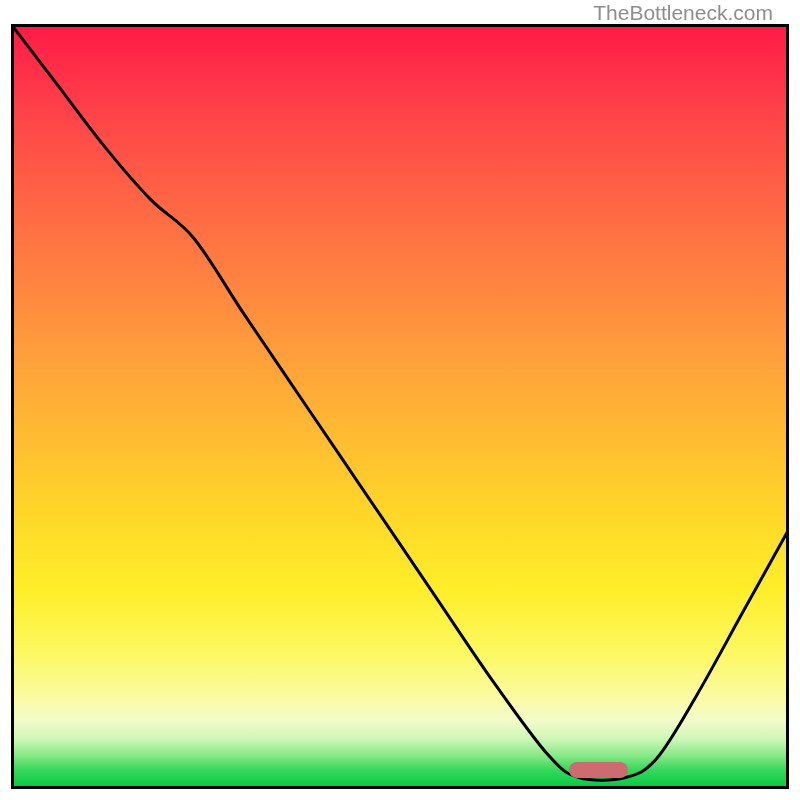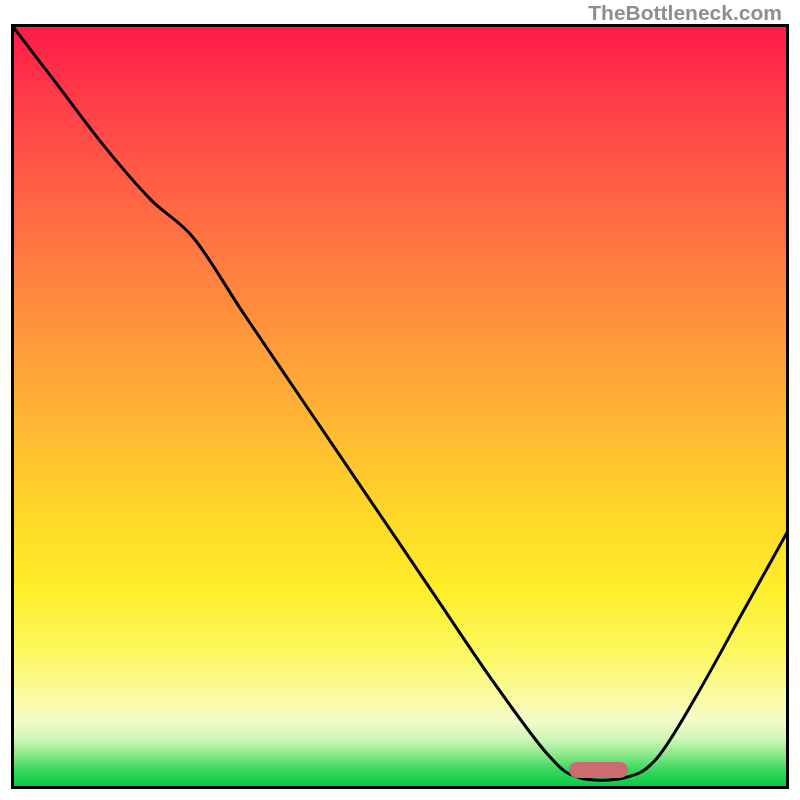--- a/index.html
+++ b/index.html
@@ -73,24 +73,24 @@
   .marker {
     position: absolute;
     background: #cc6b70;
     border-radius: 9px;
     height: 16px;
     pointer-events: none;
   }
   .watermark {
     position: absolute;
     top: 1px;
-    right: 18px;
+    right: 27px;
     font-family: Arial, Helvetica, sans-serif;
     font-size: 21px;
-    font-weight: 700;
+    font-weight: 400;
     color: #8e8e8e;
     letter-spacing: 0px;
   }
 </style>
 </head>
 <body>
 
 <div class="watermark">TheBottleneck.com</div>
 
 <div class="frame">

